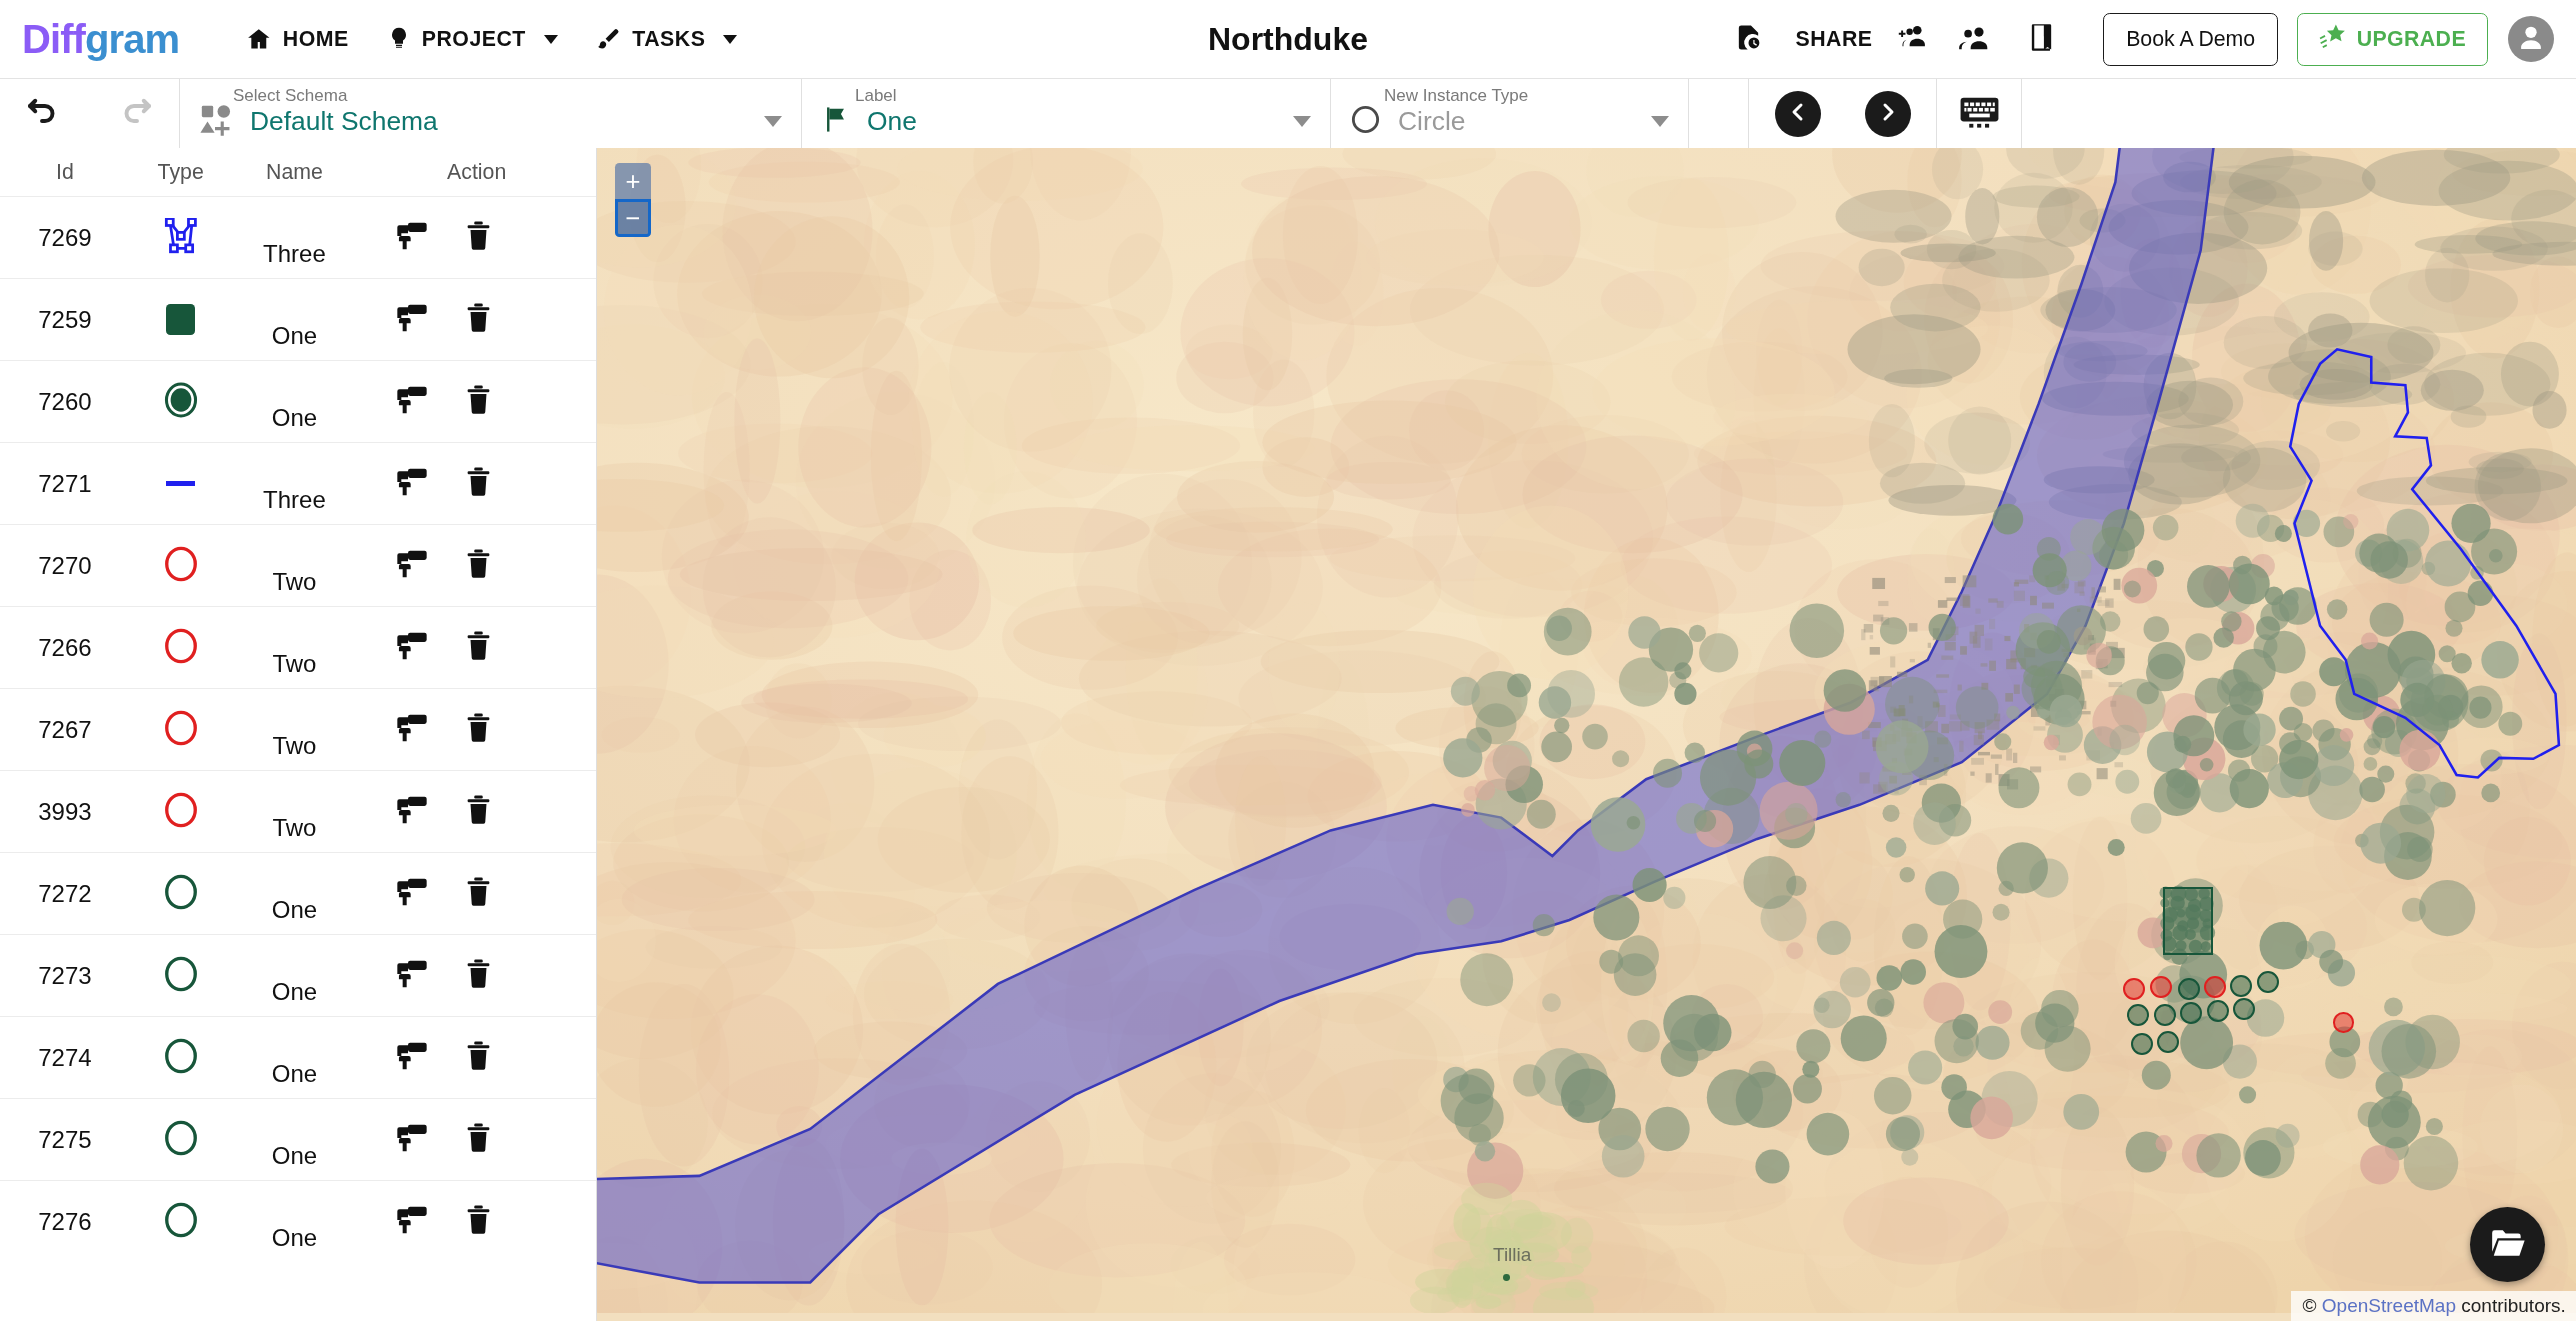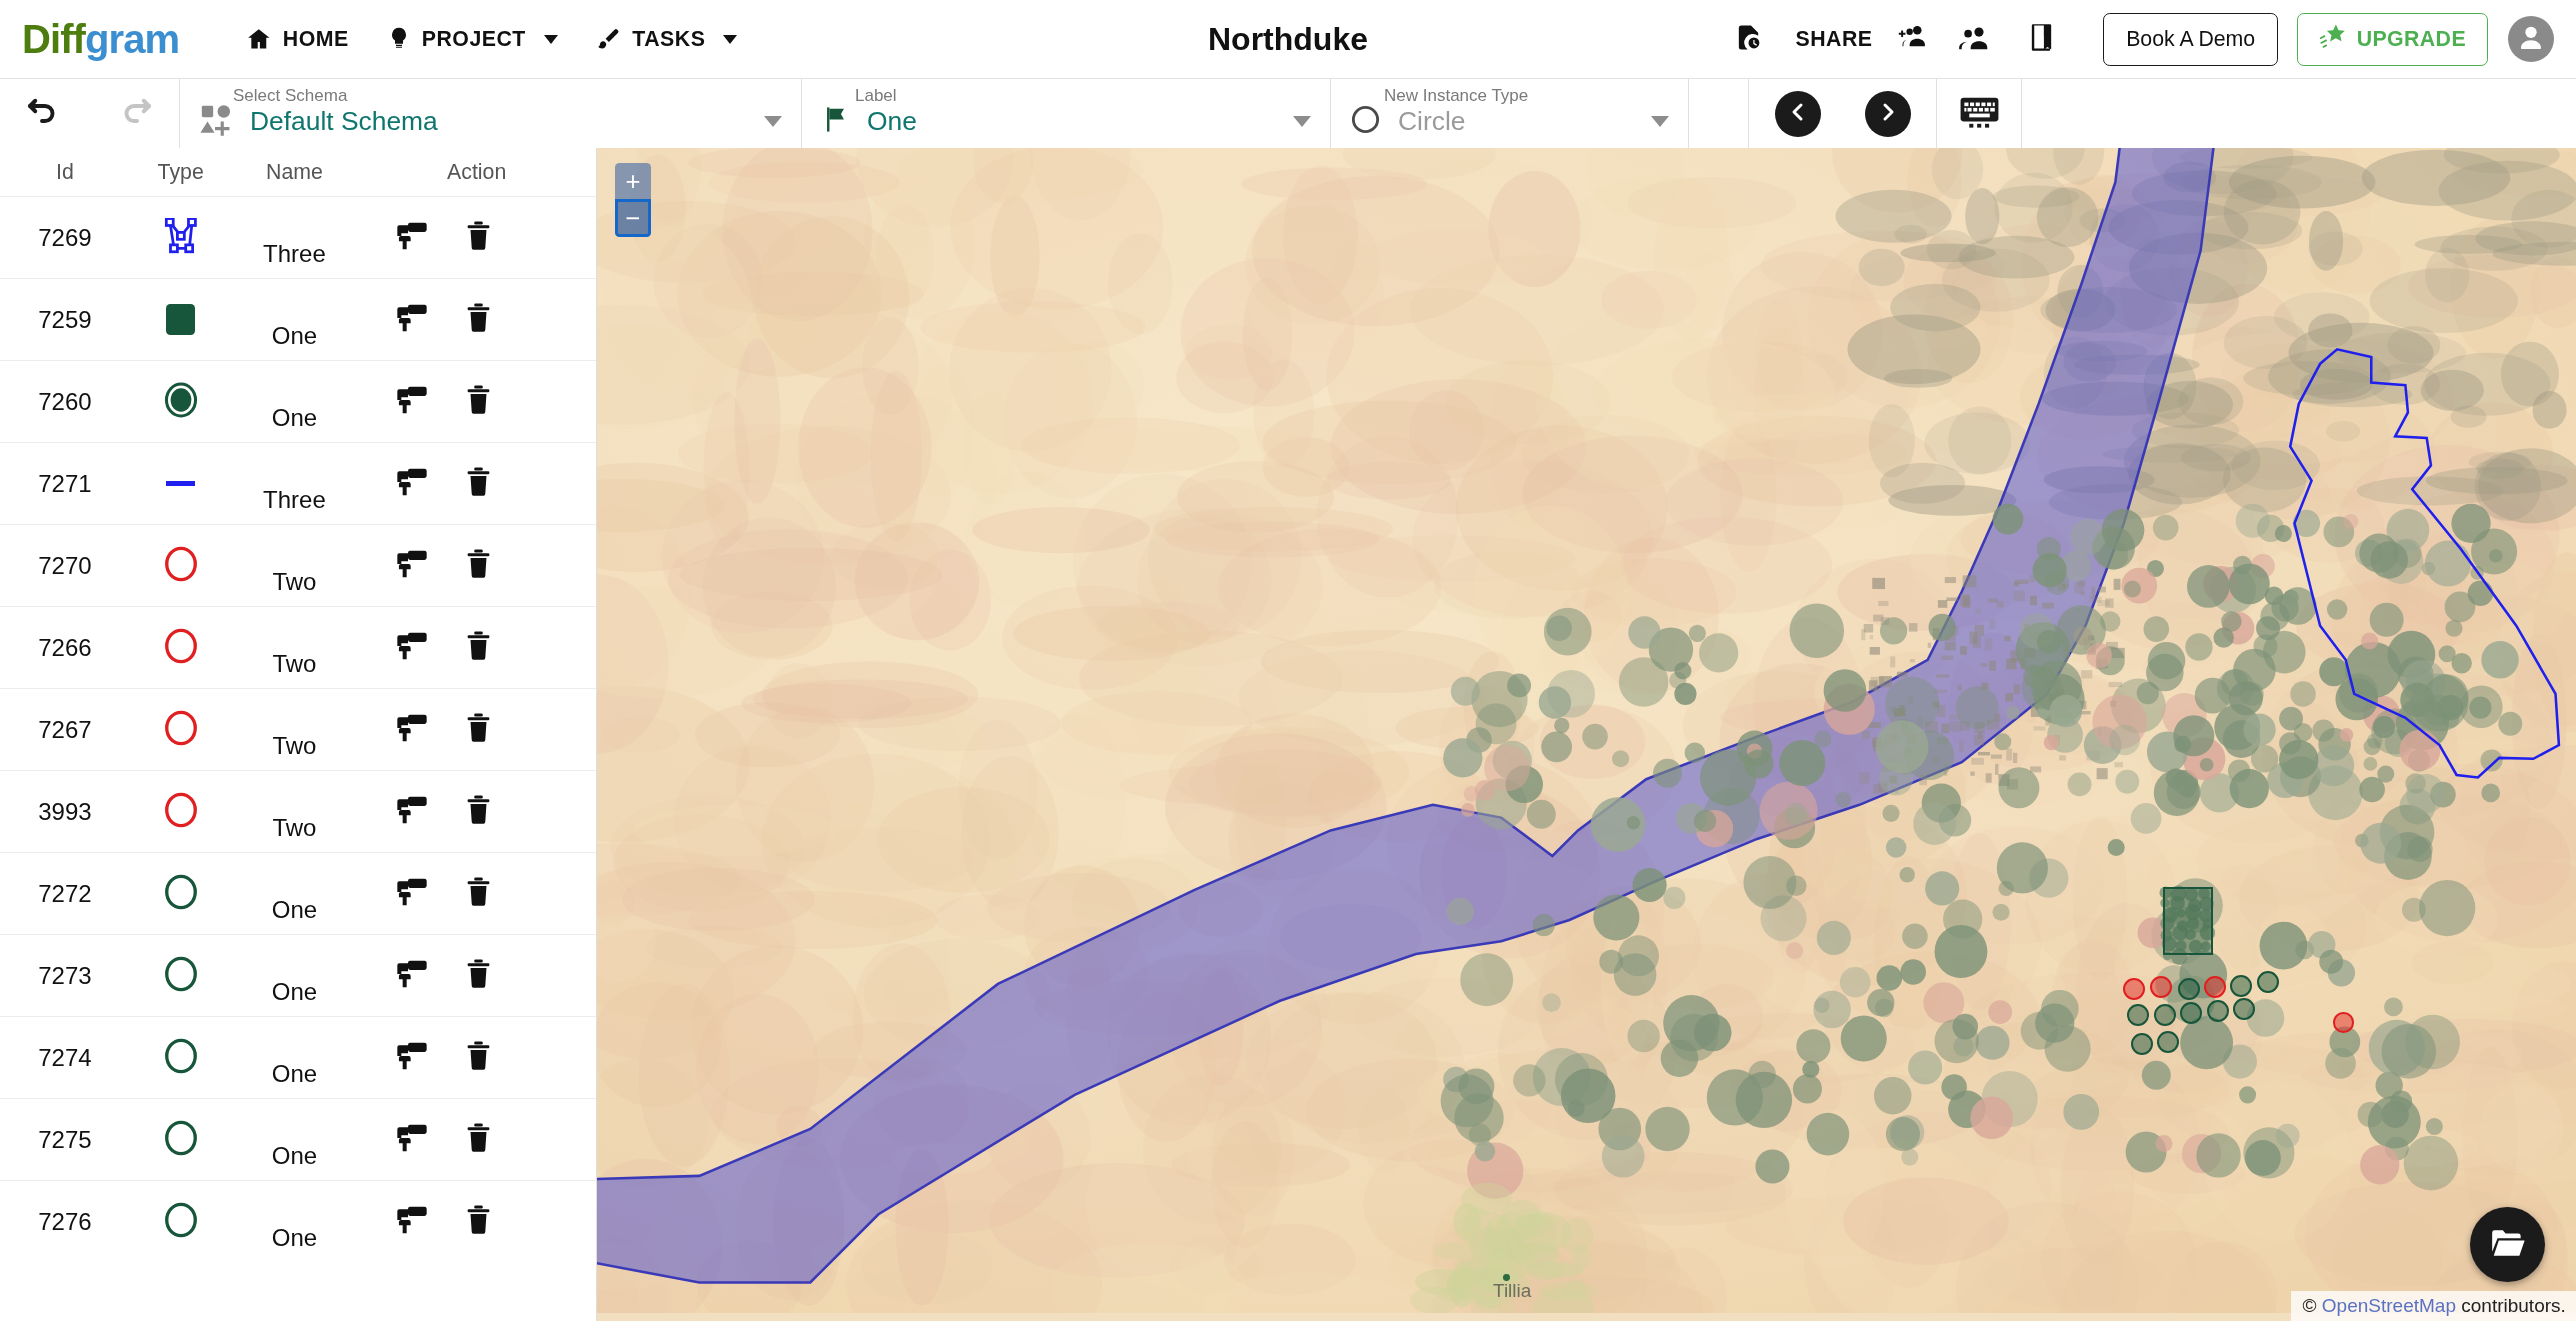--- a/index.html
+++ b/index.html
@@ -13,21 +13,21 @@
 
   
   .header {
     height: 78px; flex: 0 0 78px;
     background: #ffffff;
     display: flex; align-items: center;
     padding: 0 22px 0 22px;
     position: relative; z-index: 40;
   }
   .logo { font-size: 40px; font-weight: bold; letter-spacing: -0.9px; margin-right: 48px; line-height: 1; }
-  .logo .a { color: #4d7c0f; text-align: center; }
+  .logo .a { color: #8b5cf6; text-align: center; }
   .logo .b { color: #3b8fd0; }
 
   .navitem {
     display: flex; align-items: center; gap: 11px;
     padding: 0 19px; height: 53px; cursor: pointer;
     font-size: 21.3px; font-weight: 600; letter-spacing: 0.5px; color: #111;
   }
   .navitem svg { display: block; }
   .caret { width: 0; height: 0; border-left: 7.7px solid transparent; border-right: 7.7px solid transparent; border-top: 9.4px solid #111; margin-left: 6.8px; }
 
@@ -1841,21 +1841,21 @@
           <div class="ann ann-circle" style="left:1557px;top:856px;width:22px;height:22px;border:2.6px solid #17563a;background:#17563a77;"></div>
           <div class="ann ann-circle" style="left:1583px;top:854px;width:22px;height:22px;border:2.6px solid #17563a;background:#17563a77;"></div>
           <div class="ann ann-circle" style="left:1610px;top:852px;width:22px;height:22px;border:2.6px solid #17563a;background:#17563a77;"></div>
           <div class="ann ann-circle" style="left:1636px;top:850px;width:22px;height:22px;border:2.6px solid #17563a;background:#17563a77;"></div>
           <div class="ann ann-circle" style="left:1534px;top:885px;width:22px;height:22px;border:2.6px solid #17563a;background:#17563a77;"></div>
           <div class="ann ann-circle" style="left:1560px;top:883px;width:22px;height:22px;border:2.6px solid #17563a;background:#17563a77;"></div>
           <div class="ann ann-circle" style="left:1736px;top:864px;width:20.5px;height:20.5px;border:2.6px solid #e02020;background:#e0202077;"></div>
           <div class="ann" style="left:1566px;top:739px;width:50px;height:68px;border:2.6px solid #17563a;background:#17563a55;"></div>
         </div>
 
-      <div class="place-label" style="left:896px; top:1132px;">Tillia</div>
+      <div class="place-label" style="left:896px; top:1096px;">Tillia</div>
       <div class="place-dot" style="left:906px; top:1126px;"></div>
 
       <div class="fab">
         <span>
           <svg width="38" height="38" viewBox="0 0 24 24" fill="#fff">
               <path d="M2 5.5A1.5 1.5 0 0 1 3.5 4h5.2l1.8 2h8A1.5 1.5 0 0 1 20 7.5V9H5.4L2 17.5V5.5z"></path>
               <path d="M6.2 10.4h16.3L19.2 20H3z"></path>
             </svg>
         </span>
       </div>

